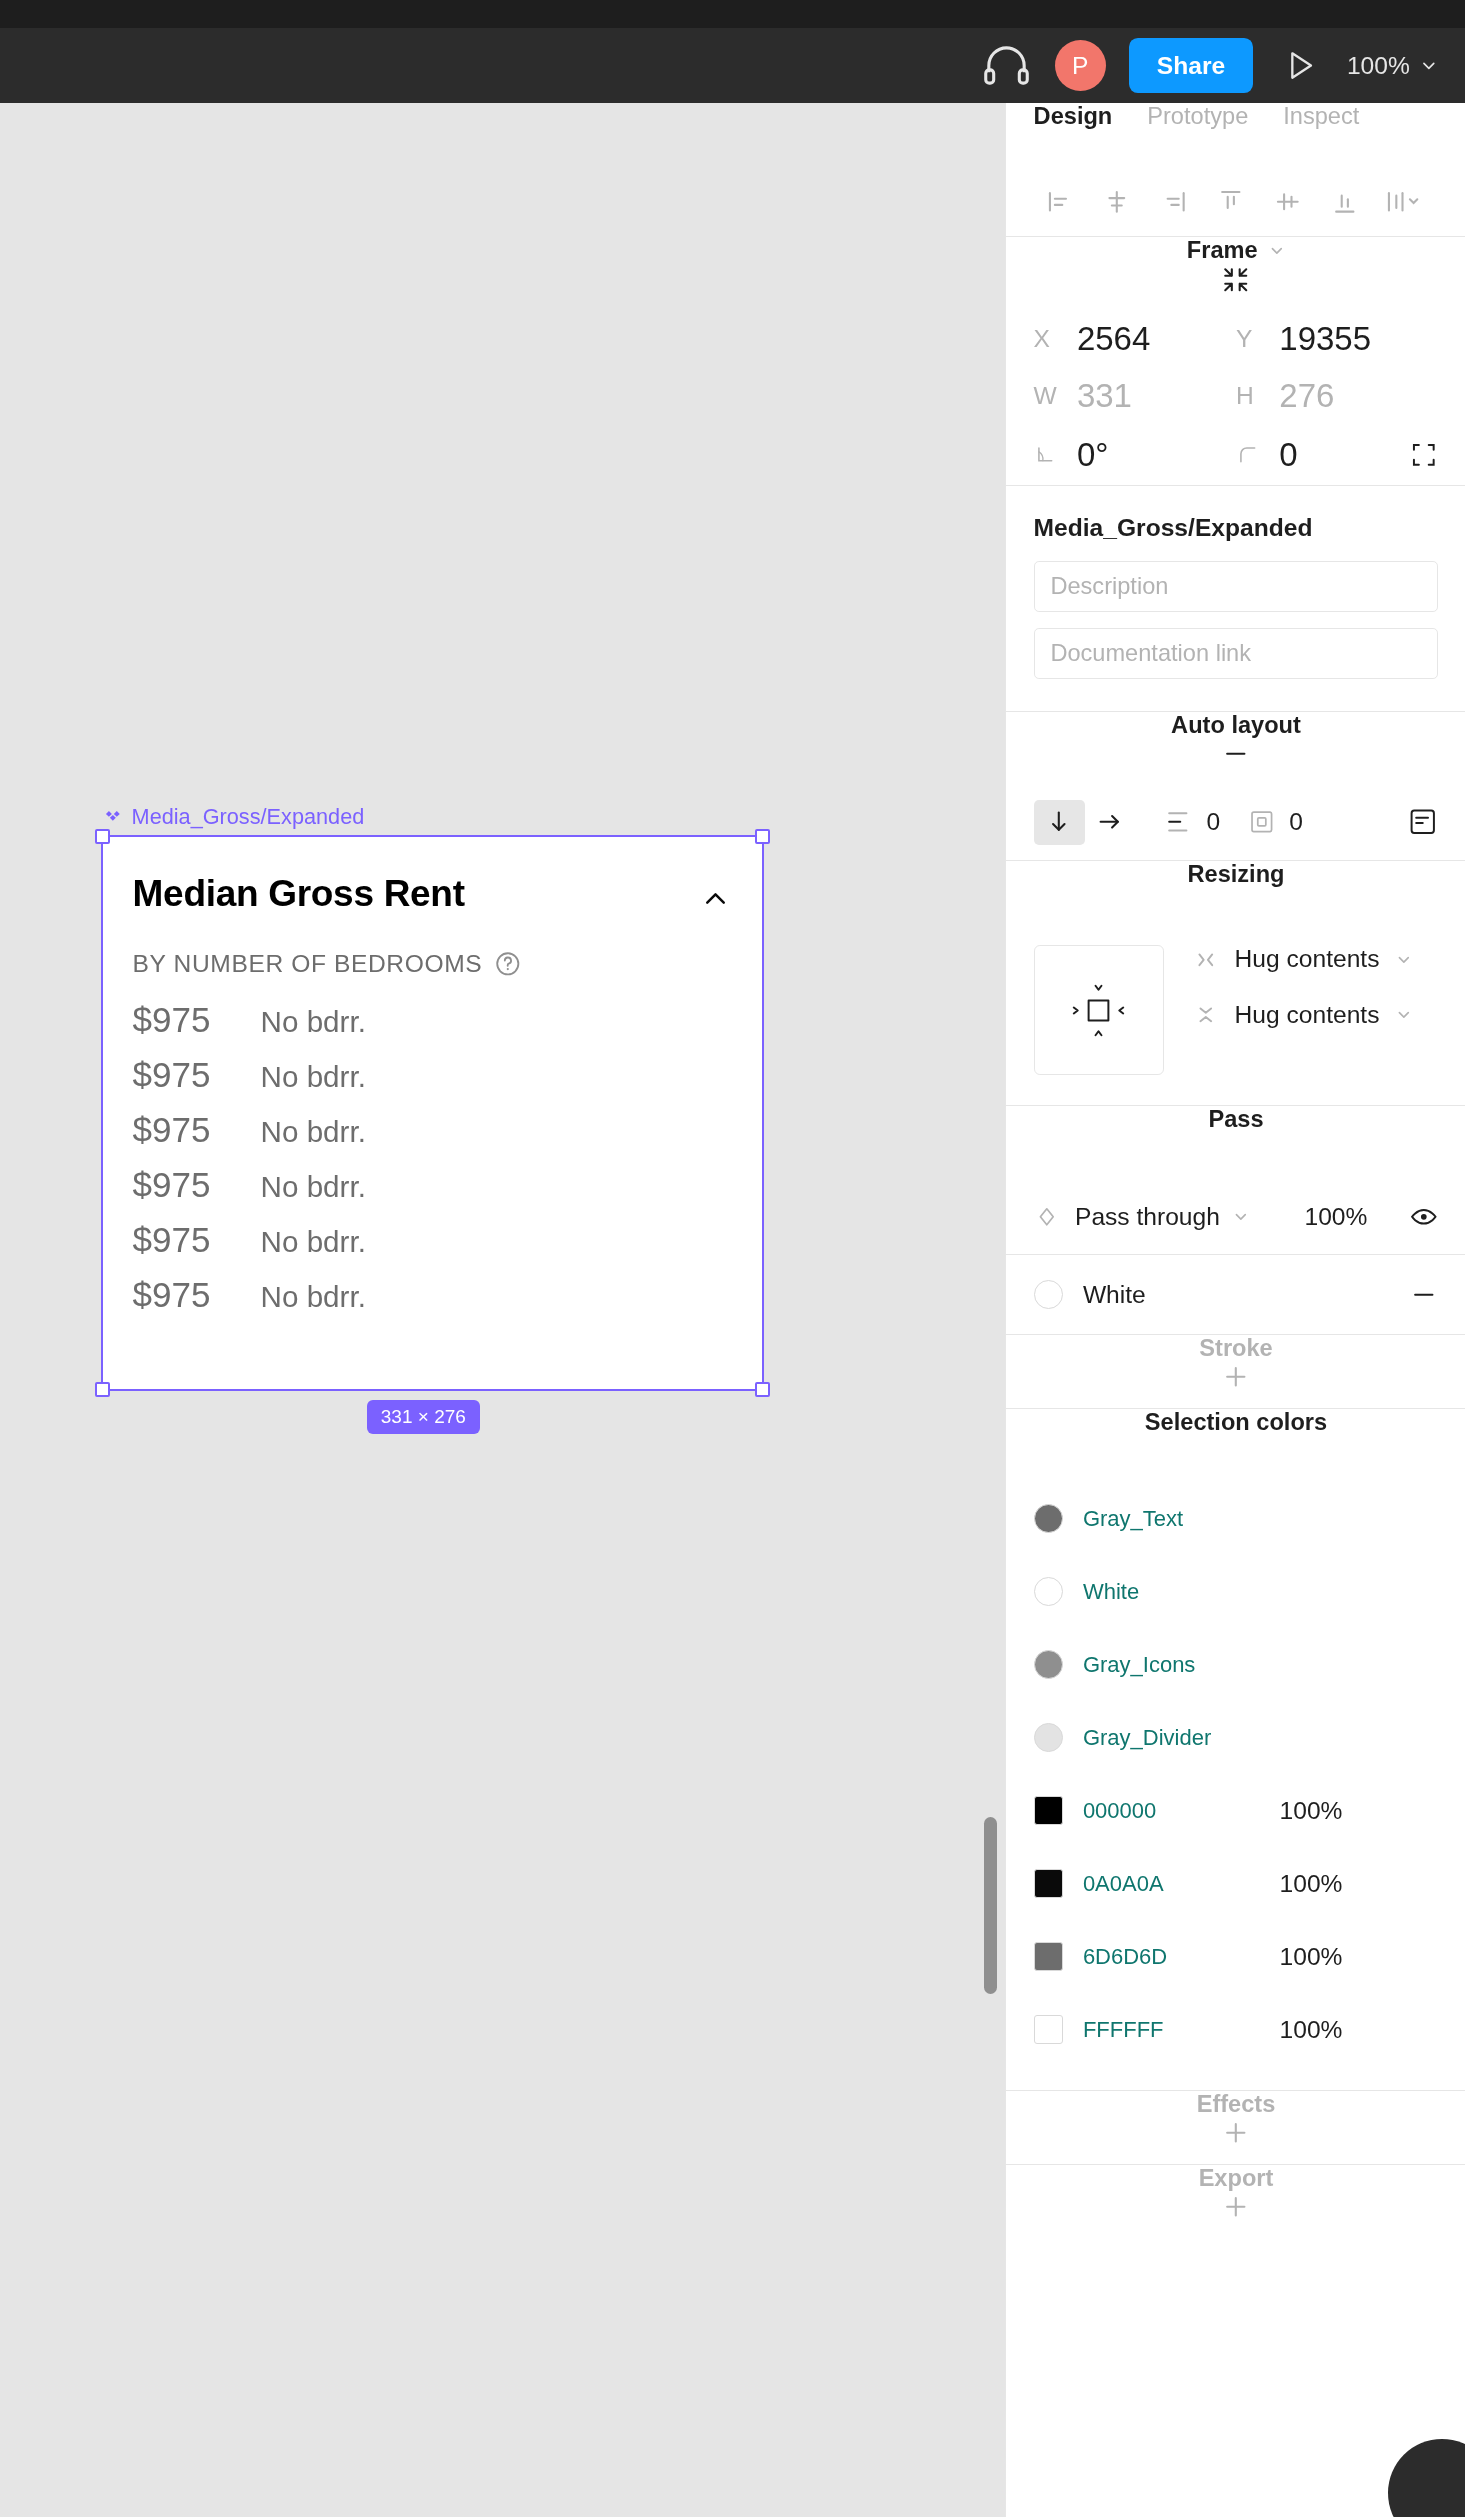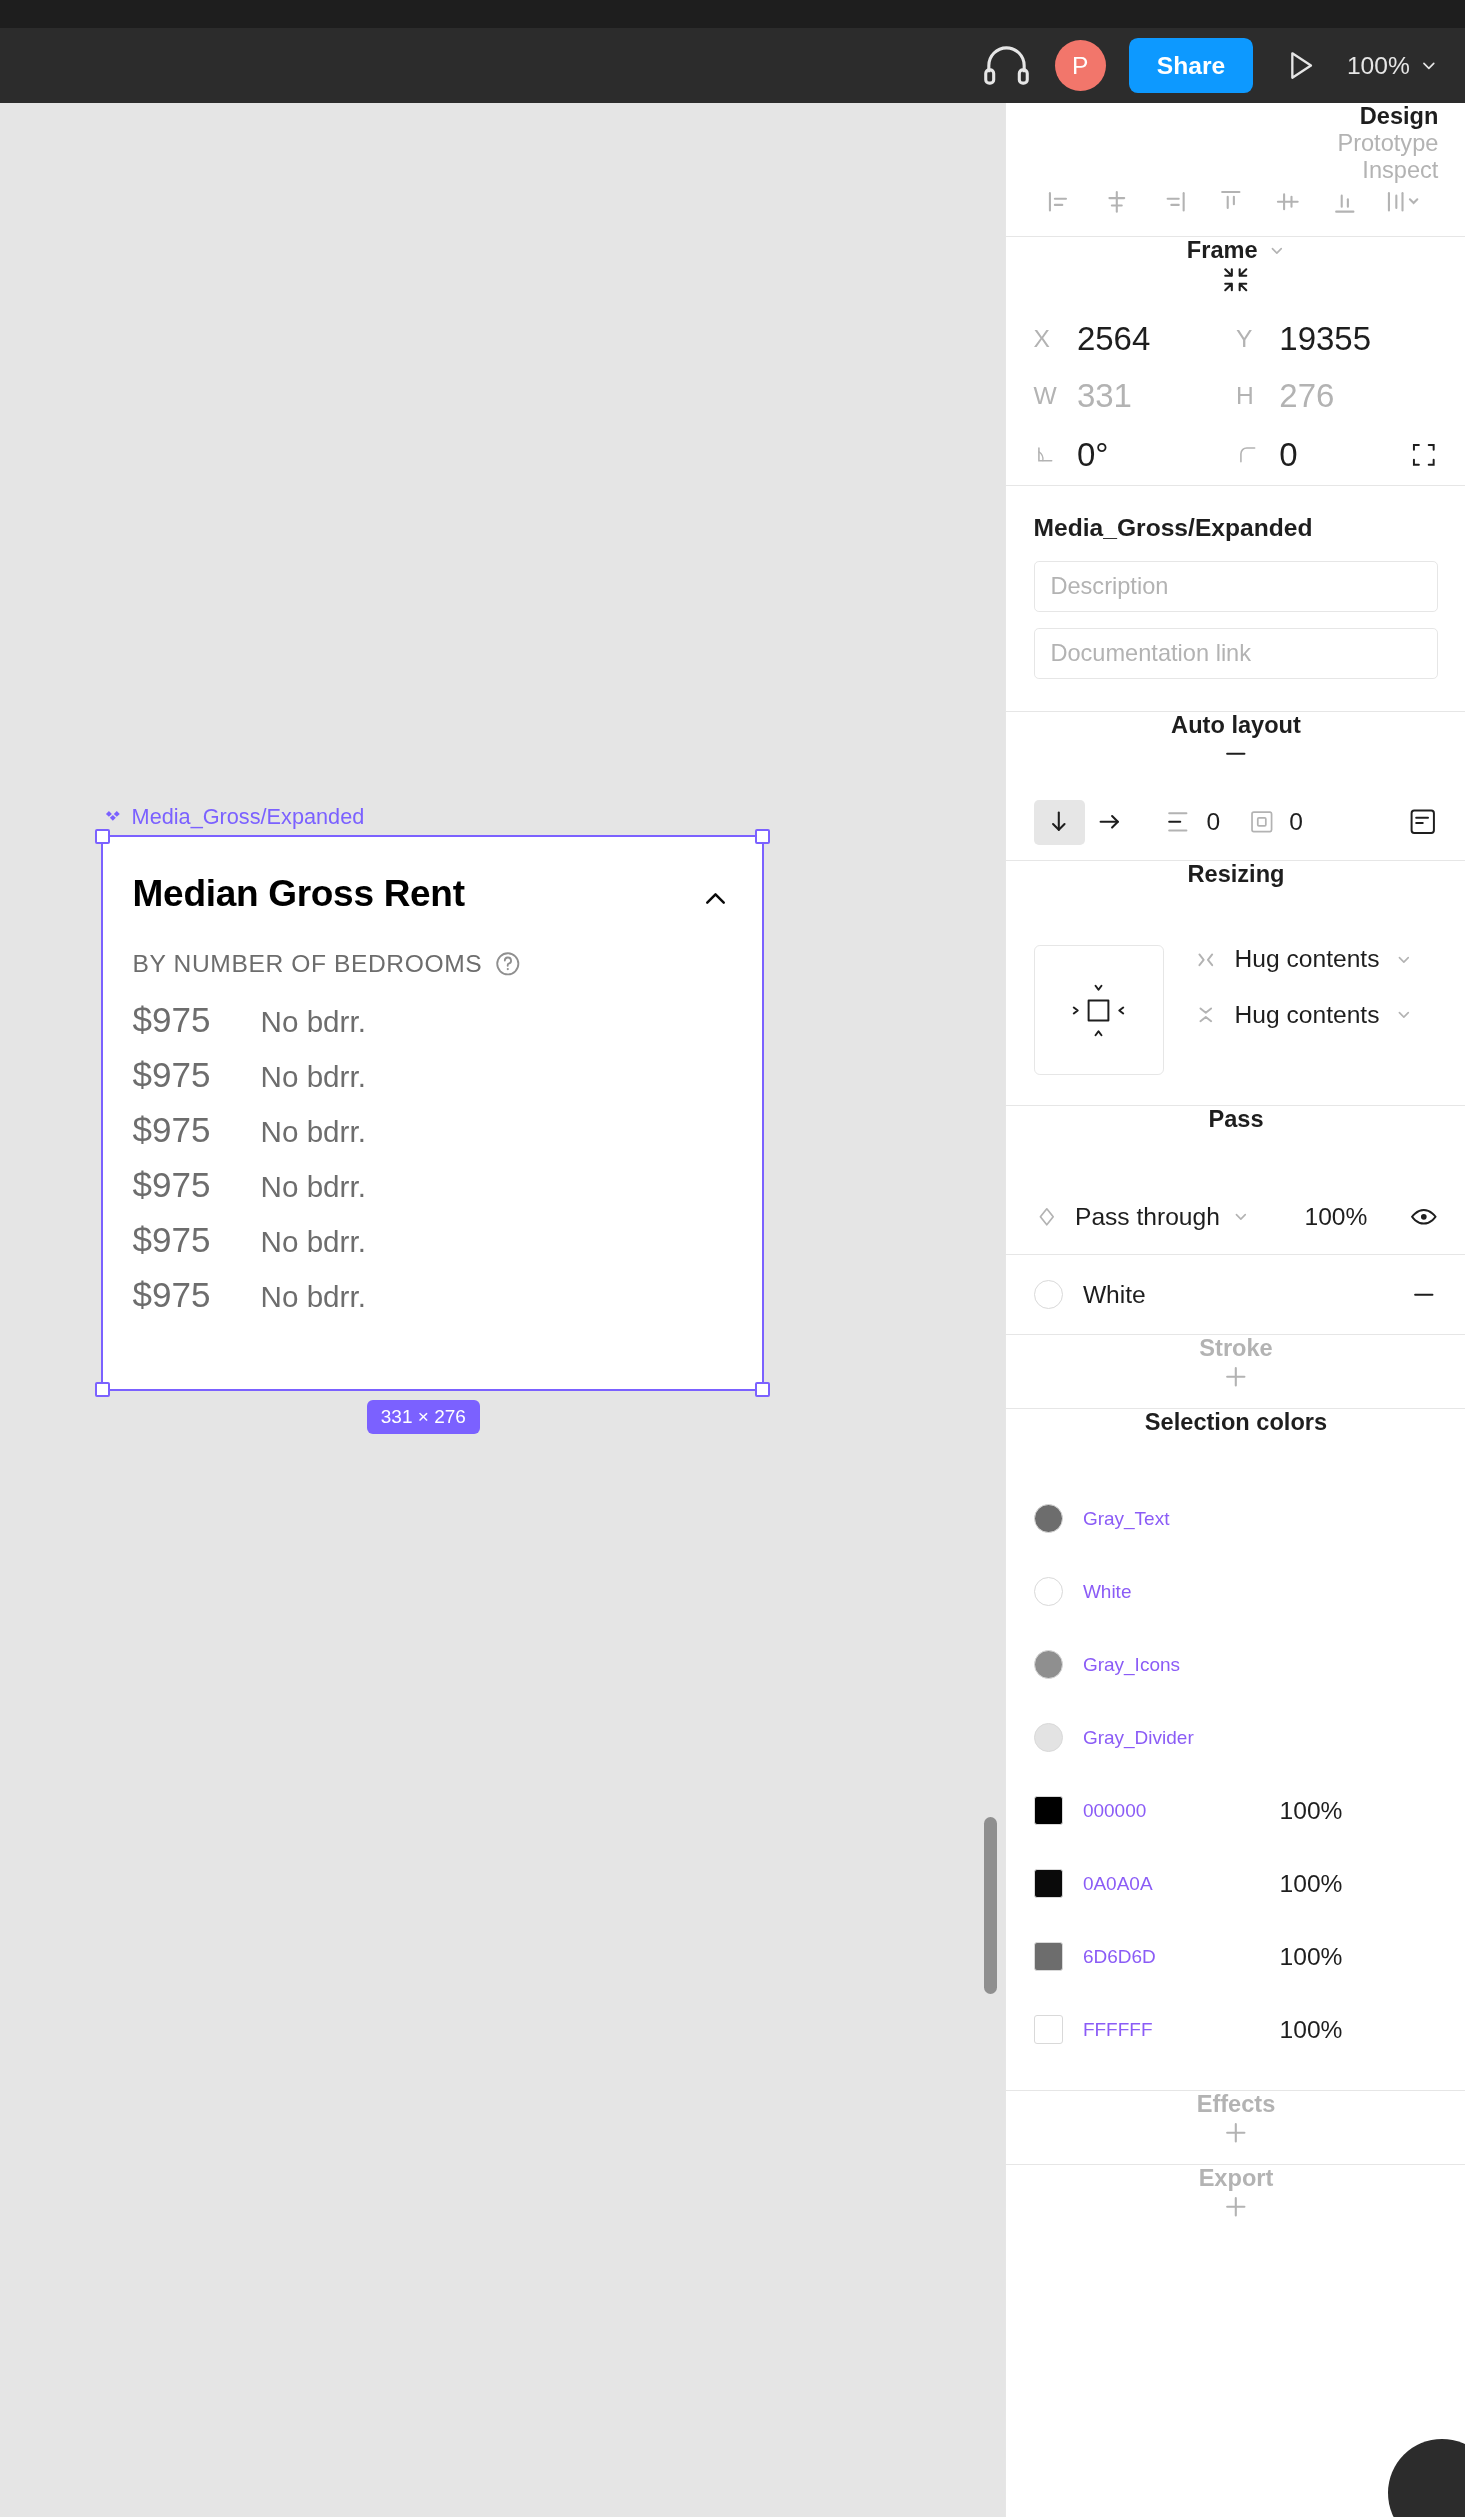--- a/index.html
+++ b/index.html
@@ -107,22 +107,22 @@
     width: 12.8px; height: 177px; border-radius: 6.9px; background: #8f8f8f;
   }
 
   
   .panel {
     position: absolute; top: 103px; left: 1005px;
     width: 461px; height: 2414px; background: #fff;
     border-left: 1px solid #e6e6e6; overflow: hidden;
   }
   .panel-tabs {
-    display: flex; align-items: flex-end; 
-    height: 65px; padding: 0 27.6px; flex-direction: column;
+    display: flex; align-items: flex-start; gap: 35px;
+    height: 65px; padding: 0 27.6px;
   }
   .ptab { font-size: 23.6px; color: #b3b3b3; cursor: pointer; }
   .ptab.active { color: #1e1e1e; font-weight: 700; }
 
   .align-row {
     display: flex; align-items: center; gap: 0;
     height: 69px; padding: 0 23.6px 0 25.6px;
     border-bottom: 1px solid #e6e6e6;
   }
   .align-btn {
@@ -204,21 +204,21 @@
     border: 1px solid #d9d9d9; flex: none;
   }
   .swatch-square {
     width: 29.6px; height: 29.6px; border-radius: 3px;
     border: 1px solid #d9d9d9; flex: none;
   }
   .fill-name { font-size: 24.6px; color: #1e1e1e; }
   .fill-minus { margin-left: auto; cursor: pointer; }
 
   .selcolor-row { display: flex; align-items: center; height: 73px; gap: 19.7px; }
-  .selcolor-name { font-size: 19px; color: #8b5cf6; width: 177px; }
+  .selcolor-name { font-size: 22px; color: #0f766e; width: 177px; }
   .selcolor-op { font-size: 24.6px; color: #1e1e1e; }
   .sel-list { padding-bottom: 23.6px; }
 
   
   .fab {
     position: absolute; right: -29.6px; bottom: -29.6px;
     width: 108px; height: 108px; border-radius: 50%;
     background: #2c2c2c;
   }
 

